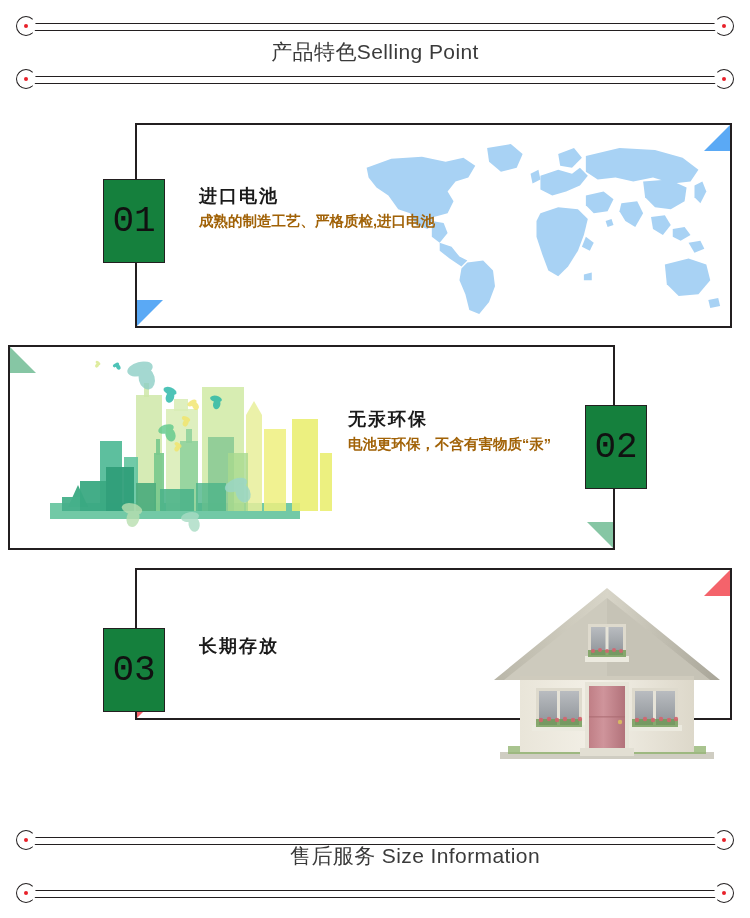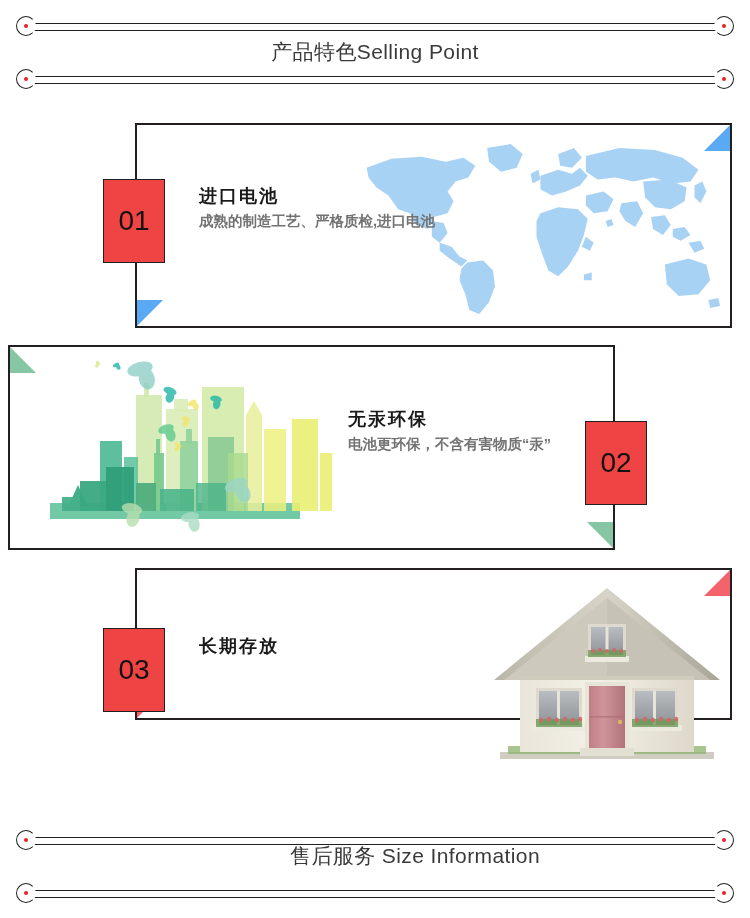--- a/index.html
+++ b/index.html
@@ -40,29 +40,29 @@
   .card{position:absolute;border:2.5px solid #231f20;background:#ffffff;box-sizing:border-box;}
   .card-media{position:absolute;overflow:hidden;}
 
   .corner{position:absolute;width:0;height:0;}
   .c-tr{border-top:26px solid transparent;border-right:26px solid transparent;}
   .c-bl{border-bottom:26px solid transparent;border-left:26px solid transparent;}
   .c-tl{border-top:26px solid transparent;border-left:26px solid transparent;}
   .c-br{border-bottom:26px solid transparent;border-right:26px solid transparent;}
 
   .badge{
-    position:absolute;width:62px;height:84px;background:#ef4444;
+    position:absolute;width:62px;height:84px;background:#15803d;
     border:1.7px solid #231f20;box-sizing:border-box;z-index:6;
     display:flex;align-items:center;justify-content:center;
-    font-size:28px;color:#111;letter-spacing:0px;font-family:Liberation Sans, sans-serif;
+    font-size:36px;color:#111;letter-spacing:0px;font-family:Liberation Mono, monospace;
   }
 
   .txtblock{position:absolute;z-index:5;}
   .txt-title{font-size:18px;font-weight:bold;color:#1a1a1a;line-height:1.15;letter-spacing:2px;white-space:nowrap;}
-  .txt-sub{font-size:14.5px;font-weight:bold;color:#737373;line-height:1.3;margin-top:5px;white-space:nowrap;}
+  .txt-sub{font-size:14.5px;font-weight:bold;color:#a16207;line-height:1.3;margin-top:5px;white-space:nowrap;}
 
   
   #card1{left:135px;top:123px;width:597px;height:205px;}
   #map-media{left:200px;top:0px;width:395px;height:200px;}
   #map-media svg{display:block;width:100%;height:100%;}
 
   
   #card2{left:8px;top:345px;width:607px;height:205px;}
   #eco-media{left:30px;top:10px;width:300px;height:180px;}
   #eco-media svg{display:block;width:100%;height:100%;}
@@ -245,21 +245,21 @@
             <ellipse cx="0" cy="0" rx="13" ry="7"></ellipse>
             <ellipse cx="4" cy="11" rx="8" ry="11"></ellipse>
           </g>
         </g>
       </svg>
     </div>
 
     <div class="corner c-tl" style="left:0;top:0;border-left-color:#86c6a4;"></div>
     <div class="corner c-br" style="right:0;bottom:0;border-right-color:#86c6a4;"></div>
 
-    <div class="badge" style="right:-34px;top:74px;">02</div>
+    <div class="badge" style="right:-34px;top:58px;">02</div>
 
     <div class="txtblock" style="right:62px;top:62px;text-align:left;">
       <div class="txt-title">无汞环保</div>
       <div class="txt-sub">电池更环保，不含有害物质“汞”</div>
     </div>
   </div>
 
   <div class="card" id="card3">
 
     <div class="card-media" id="house-media">

